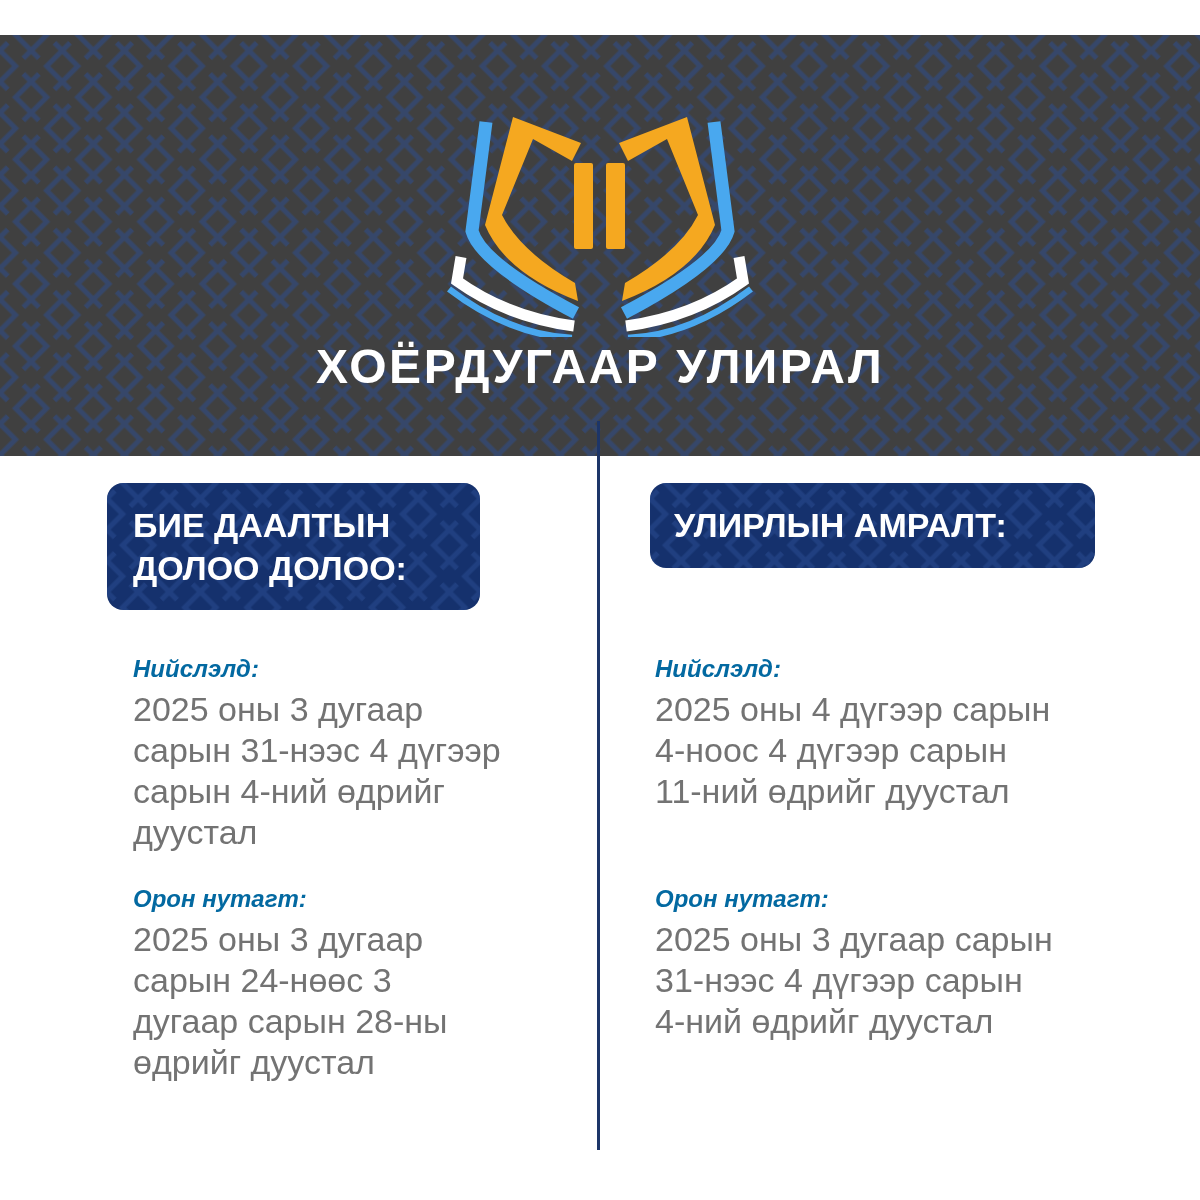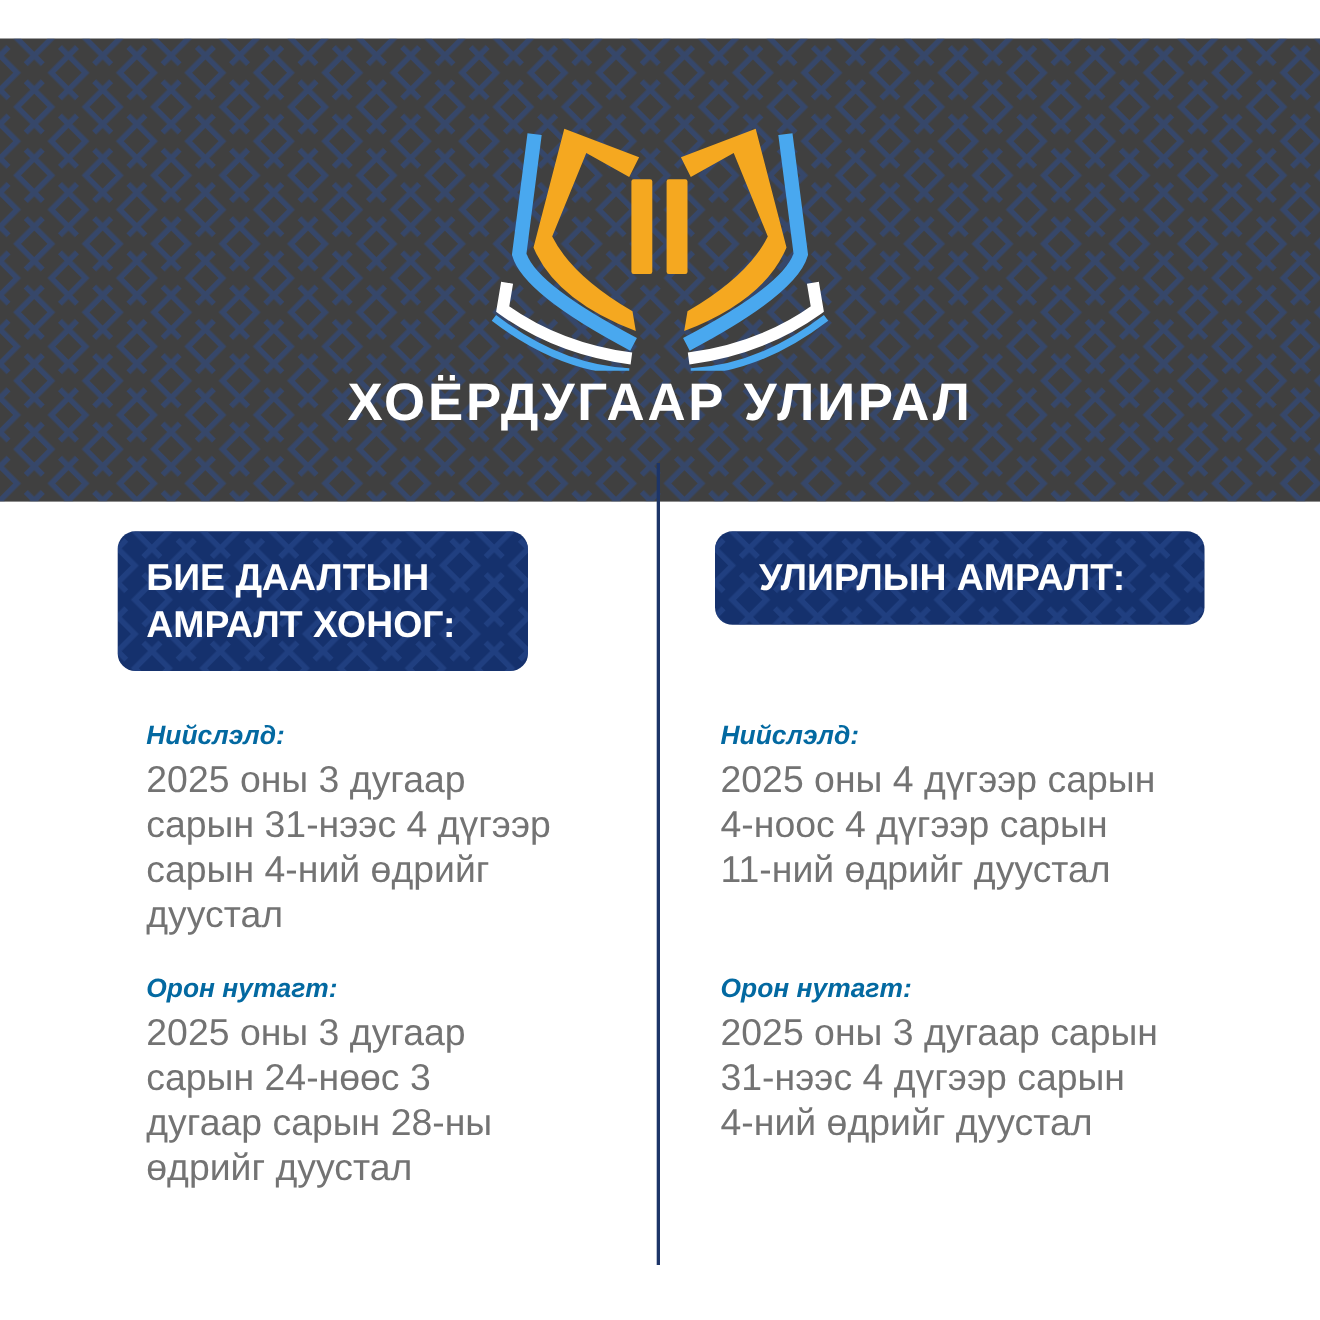--- a/index.html
+++ b/index.html
@@ -70,21 +70,21 @@
   .badge-text {
     position: relative;
     z-index: 1;
     color: #ffffff;
     font-size: 34px;
     line-height: 43px;
     font-weight: 800;
     white-space: pre-line;
   }
   .badge-left  .badge-text { padding-left: 26px; }
-  .badge-right .badge-text { padding-left: 40px; text-align: right; }
+  .badge-right .badge-text { padding-left: 24px; text-align: right; }
 
   .col-left  .body-area { margin-left: 26px; }
   .col-right .body-area { margin-left: 5px; }
   .col-left  .body-area { margin-top: 38px; }
   .col-right .body-area { margin-top: 80px; }
 
   .section-label {
     color: #0369a1;
     font-size: 24px;
     line-height: 41px;
@@ -149,21 +149,21 @@
   </div>
 
   <div class="divider"></div>
 
   <div class="col col-left">
     <div class="badge badge-left">
       <svg class="pattern-layer" width="373" height="127">
         <rect width="373" height="127" fill="url(#mz)"></rect>
       </svg>
       <div class="badge-text">БИЕ ДААЛТЫН
-АМРАЛТ ХОНОГ:</div>
+ДОЛОО ДОЛОО:</div>
     </div>
 
     <div class="body-area">
       <div class="section">
         <div class="section-label">Нийслэлд:</div>
         <div class="section-text">2025 оны 3 дугаар
 сарын 31-нээс 4 дүгээр
 сарын 4-ний өдрийг
 дуустал</div>
       </div>

